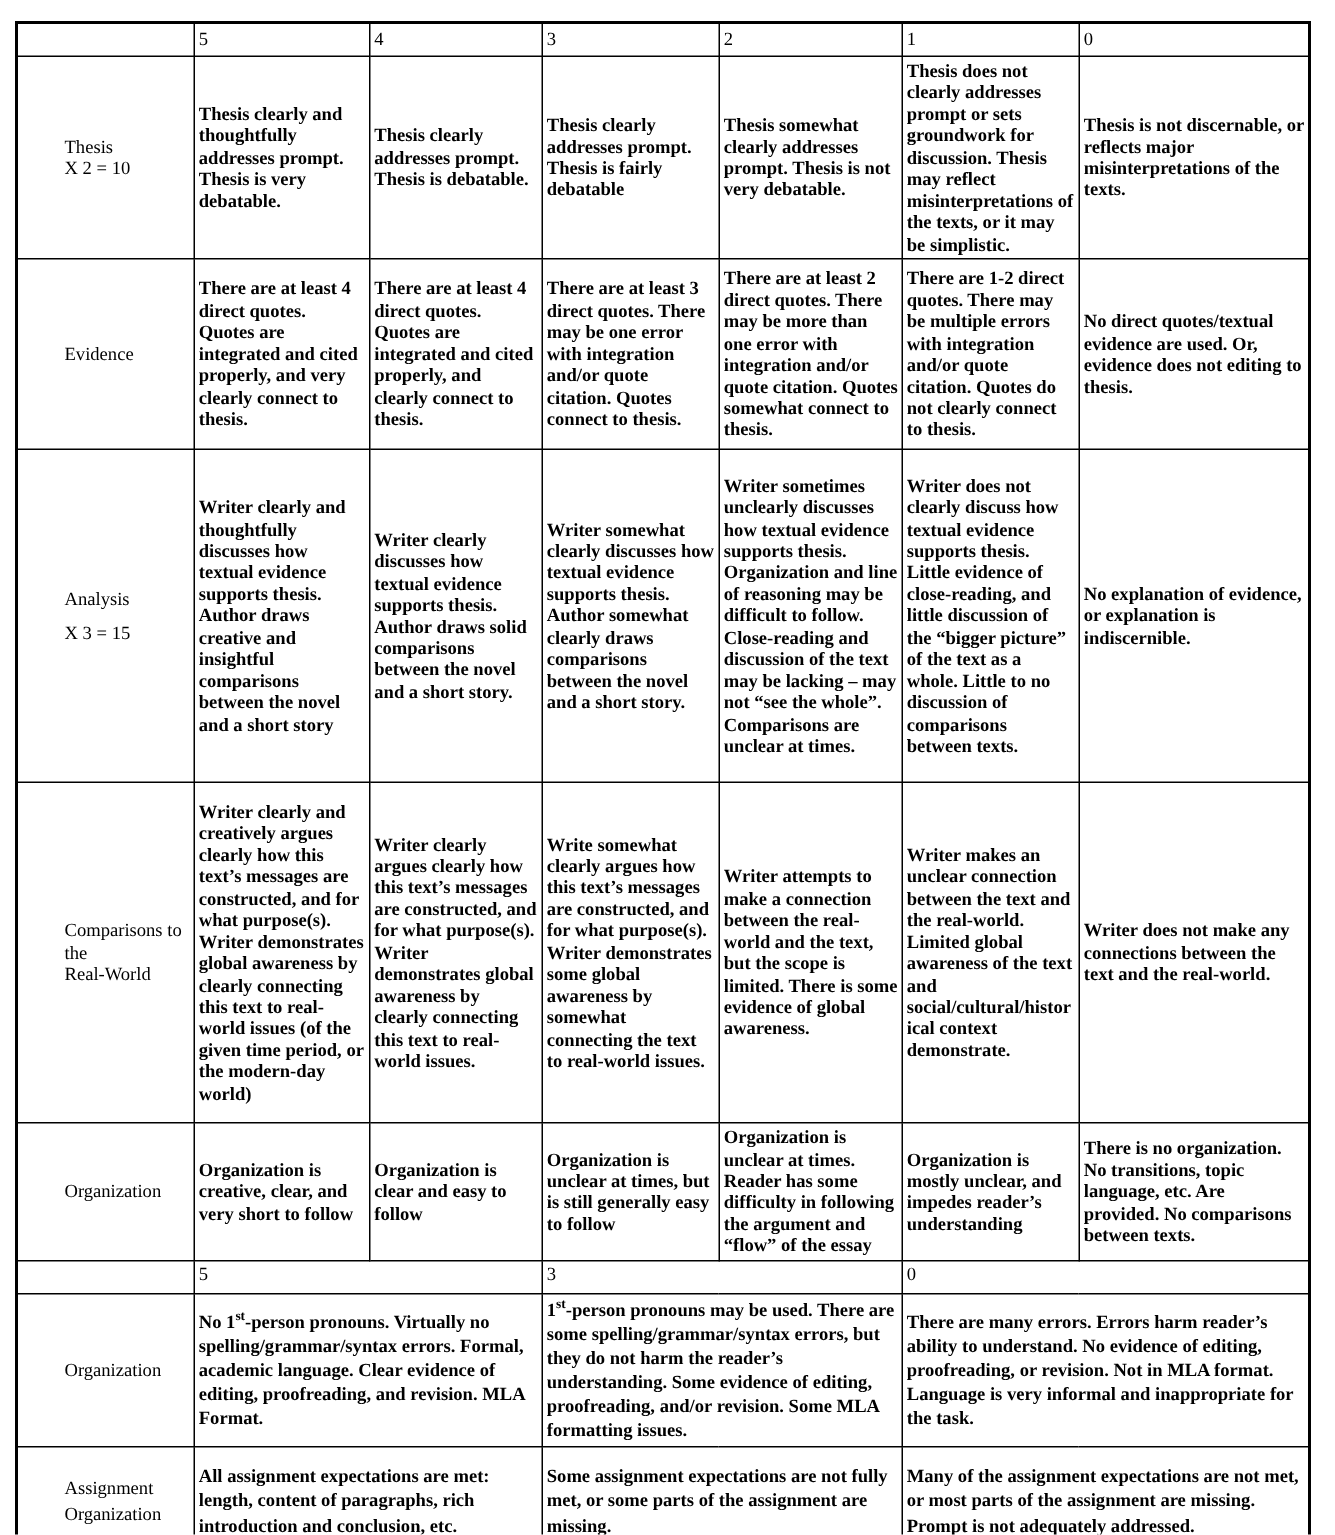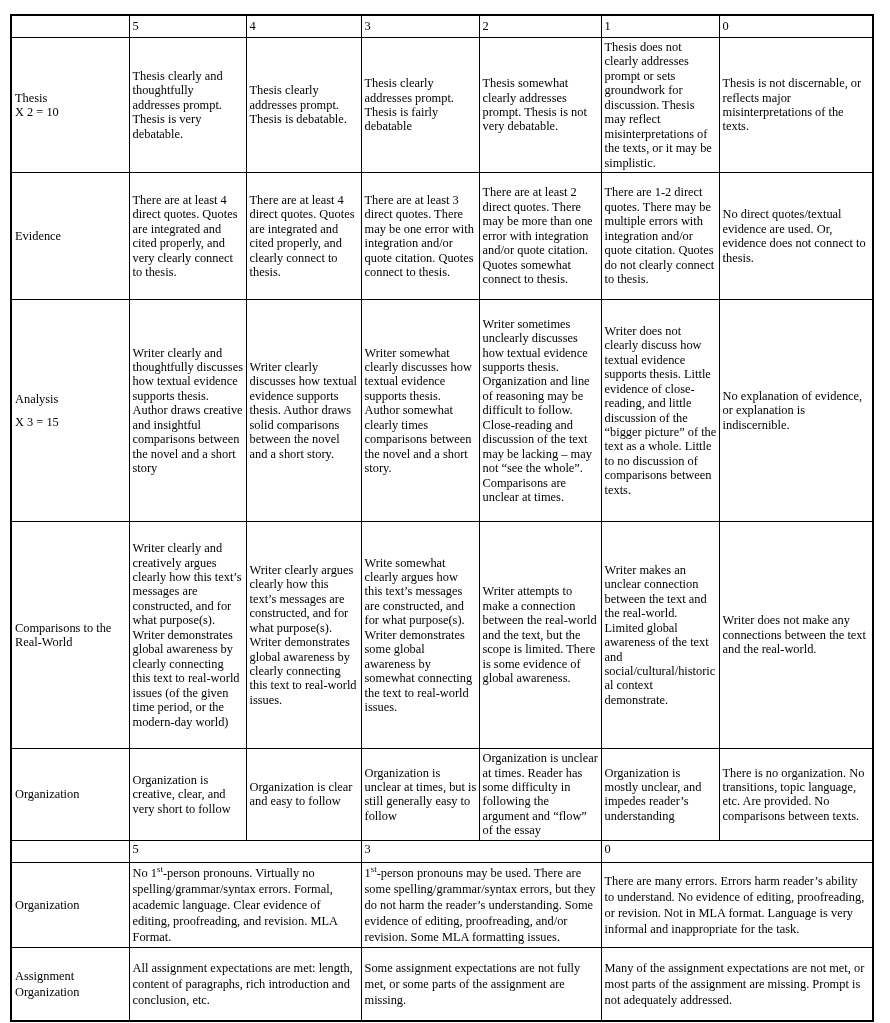--- a/index.html
+++ b/index.html
@@ -48,22 +48,23 @@
     height: 17px;
     font-size: 12.4px;
     line-height: 1.1;
   }
   td.crit {
     vertical-align: middle;
     padding-left: 4px;
   }
   td.cell {
     vertical-align: middle;
-  }
-  .crit-line { display: block; }
+    font-weight: bold;
+  }
+  .crit-line { display: block; margin-left: 28px; }
   .crit-gap { display: block; height: 9px; }
 
   
   tr.sec2 td { line-height: 1.30; vertical-align: middle; }
   tr.sec2head td { line-height: 1.1; vertical-align: top; }
 
   sup { font-size: 0.72em; vertical-align: super; line-height: 0; }
 
   
   col.c-label { width: 118px; }
@@ -123,32 +124,32 @@
 
       <tr class="row-evidence">
         <td class="crit">
           <span class="crit-line">Evidence</span>
         </td>
         <td class="cell">There are at least 4 direct quotes. Quotes are integrated and cited properly, and very clearly connect to thesis.</td>
         <td class="cell">There are at least 4 direct quotes. Quotes are integrated and cited properly, and clearly connect to thesis.</td>
         <td class="cell">There are at least 3 direct quotes. There may be one error with integration and/or quote citation. Quotes connect to thesis.</td>
         <td class="cell">There are at least 2 direct quotes. There may be more than one error with integration and/or quote citation. Quotes somewhat connect to thesis.</td>
         <td class="cell">There are 1-2 direct quotes. There may be multiple errors with integration and/or quote citation. Quotes do not clearly connect to thesis.</td>
-        <td class="cell">No direct quotes/textual evidence are used. Or, evidence does not connect to thesis.</td>
+        <td class="cell">No direct quotes/textual evidence are used. Or, evidence does not editing to thesis.</td>
       </tr>
 
       <tr class="row-analysis">
         <td class="crit">
           <span class="crit-line">Analysis</span>
           <span class="crit-gap"></span>
           <span class="crit-line">X 3 = 15</span>
         </td>
         <td class="cell">Writer clearly and thoughtfully discusses how textual evidence supports thesis. Author draws creative and insightful comparisons between the novel and a short story</td>
         <td class="cell">Writer clearly discusses how textual evidence supports thesis. Author draws solid comparisons between the novel and a short story.</td>
-        <td class="cell">Writer somewhat clearly discusses how textual evidence supports thesis. Author somewhat clearly times comparisons between the novel and a short story.</td>
+        <td class="cell">Writer somewhat clearly discusses how textual evidence supports thesis. Author somewhat clearly draws comparisons between the novel and a short story.</td>
         <td class="cell">Writer sometimes unclearly discusses how textual evidence supports thesis. Organization and line of reasoning may be difficult to follow. Close-reading and discussion of the text may be lacking – may not “see the whole”. Comparisons are unclear at times.</td>
         <td class="cell">Writer does not clearly discuss how textual evidence supports thesis. Little evidence of close-reading, and little discussion of the “bigger picture” of the text as a whole. Little to no discussion of comparisons between texts.</td>
         <td class="cell">No explanation of evidence, or explanation is indiscernible.</td>
       </tr>
 
       <tr class="row-connections">
         <td class="crit">
           <span class="crit-line">Comparisons to the</span>
           <span class="crit-line">Real-World</span>
         </td>

